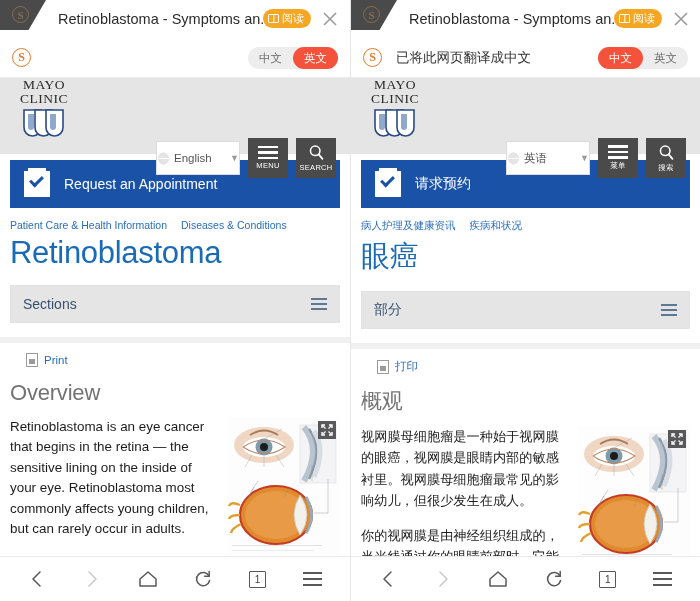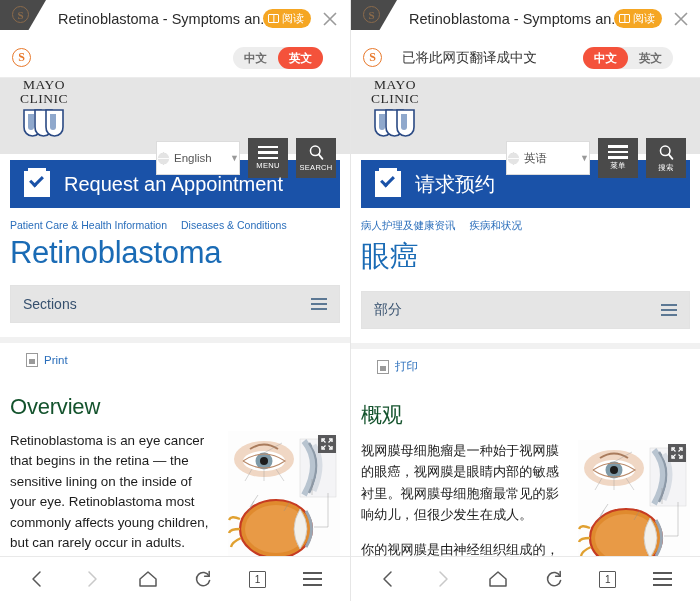--- a/index.html
+++ b/index.html
@@ -81,28 +81,28 @@
   }
   .sogou-logo {
     width:19px; height:19px; border-radius:50%;
     border:1.6px solid #e8792c; color:#e8792c;
     font-size:12px; font-weight:bold;
     display:flex; align-items:center; justify-content:center;
     font-family:"Liberation Serif", serif;
     flex:0 0 19px;
   }
   .translate-msg {
-    margin-left:20px; font-size:13.5px; color:#333;
+    margin-left:14px; font-size:13.5px; color:#333;
     white-space:nowrap;
   }
   .lang-toggle {
-    position:absolute; right:27px; top:9px;
+    position:absolute; right:12px; top:9px;
     display:flex; align-items:center;
     background:#ededed; border-radius:11px;
-    height:22px; padding:0;font-weight:bold;
+    height:22px; padding:0;
   }
   .lang-toggle span {
     font-size:11.5px; line-height:22px;
     padding:0 11px; height:22px;
     color:#6d6d6d; border-radius:11px;
     display:inline-block;
   }
   .lang-toggle span.on { background:#f4523b; color:#fff; }
 
   
@@ -165,21 +165,21 @@
   .appt-icon:before{
     content:""; position:absolute; left:4px; right:4px; top:-3px; height:4px;
     background:#fff;
   }
   .appt-icon .tick{
     position:absolute; left:6px; top:5px;
     width:13px; height:8px;
     border-left:3.5px solid #1a52a8; border-bottom:3.5px solid #1a52a8;
     transform:rotate(-45deg);
   }
-  .appt-label { font-size:20px; }
+  .appt-label { font-size:14px; }
 
   
   .crumbs {
     display:flex; gap:14px; padding:11px 10px 0 10px;
     font-size:10.5px; color:#2a6ebb;
   }
   .page-title {
     padding:4px 10px 0 10px;
     font-size:31px; color:#1a6bb5; font-weight:400;
     letter-spacing:-0.3px;
@@ -203,21 +203,21 @@
   .article { padding:10px 10px 0 10px; }
   .print-row { display:flex; align-items:center; gap:6px;margin-left:16px; }
   .print-ico {
     width:12px; height:14px; border:1.3px solid #9a9a9a; position:relative; flex:0 0 12px;
   }
   .print-ico:after{
     content:""; position:absolute; left:2px; top:5px; right:2px; height:5px;
     background:#9a9a9a;
   }
   .print-label { font-size:11.5px; color:#2a6ebb; }
-  .h2 { font-size:22px; font-weight:400; color:#14532d; margin-top:27px; letter-spacing:-0.2px; }
+  .h2 { font-size:22px; font-weight:400; color:#737373; margin-top:13px; letter-spacing:-0.2px; }
   .h2.cn { font-size:21px; }
   .body-cols { display:flex; gap:10px; margin-top:11px; }
   .body-text { flex:1 1 auto; }
   .body-text p {
     font-size:13.4px; line-height:1.52; color:#1c1c1c; margin-bottom:13px;
   }
   .body-text.cn p { font-size:13.2px; line-height:1.62; }
   .figure { width:112px; flex:0 0 112px; position:relative; }
   .fig-img {
     width:112px; height:150px;

